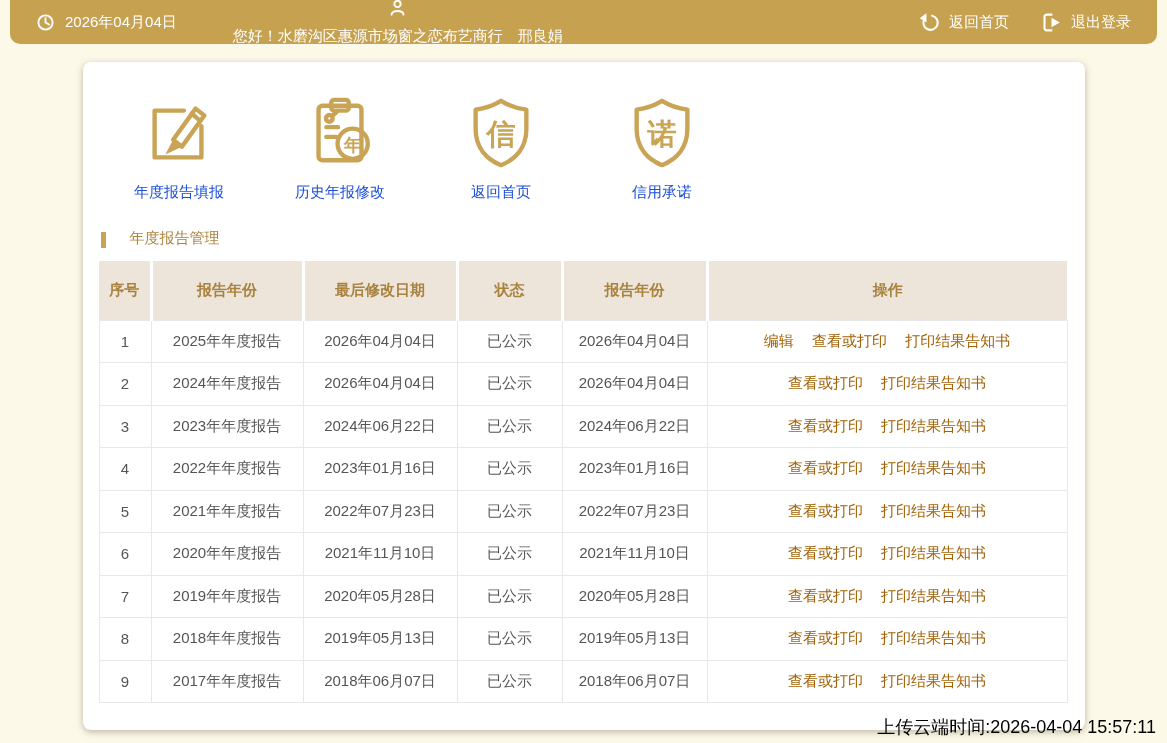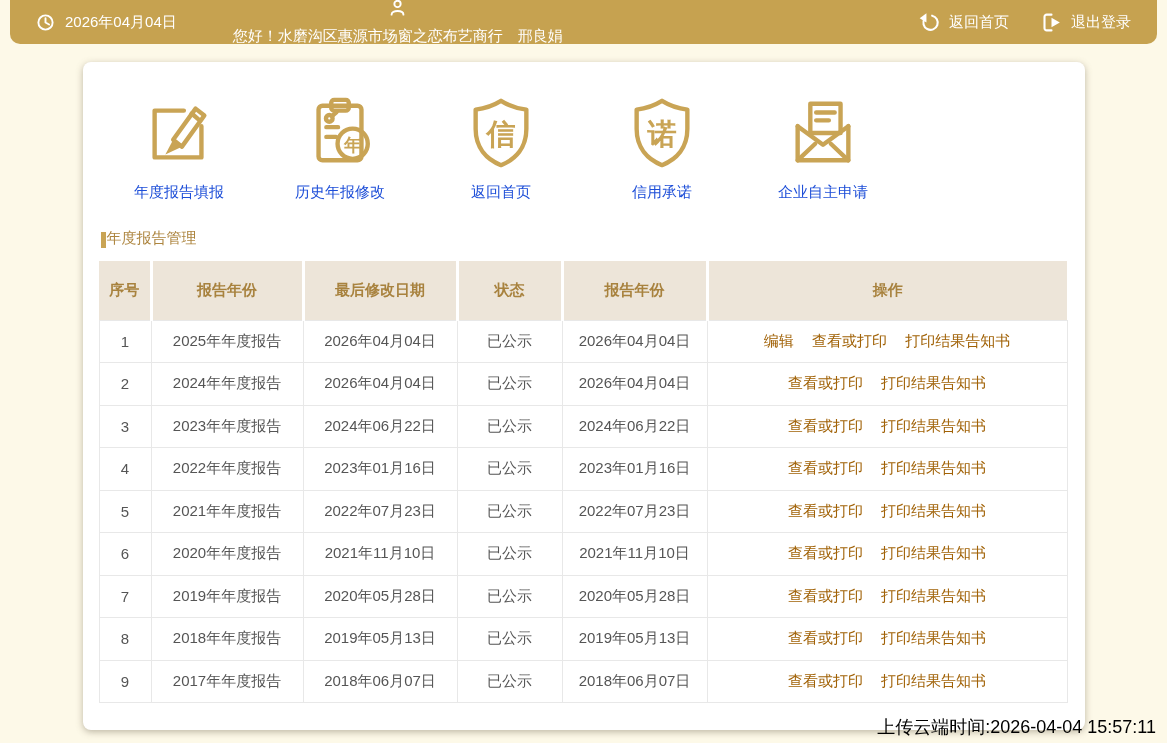--- a/index.html
+++ b/index.html
@@ -27,21 +27,21 @@
     background:#fff; border-radius:8px;
     box-shadow:0 2px 7px rgba(110,100,80,.45);
     padding:28px 16px 0 16px;
   }
   
   .icon-menu { display:flex; margin-top:4px; }
   .menu-item { width:161px; display:flex; flex-direction:column; align-items:center; cursor:pointer; }
   .menu-item svg { display:block; }
   .menu-label { margin-top:11px; font-size:15px; color:#1d4ed8; }
   
-  .section-head { display:flex; align-items:flex-end; gap:1px; margin:27px 0 13px 2px; }
+  .section-head { display:flex; align-items:flex-end; gap:24px; margin:27px 0 13px 2px; }
   .marker { width:5px; height:16px; background:#c9a455; }
   .section-title { font-size:15px; color:#ad853f; }
   
   table.report { width:968px; border-collapse:collapse; table-layout:fixed; }
   table.report thead th {
     background:#ede5d9; color:#a8823e; font-size:15px; font-weight:bold;
     height:59px; border-left:3px solid #fff; padding:0;
   }
   table.report thead th:first-child { border-left:none; }
   table.report tbody td {
@@ -145,32 +145,20 @@
     <div class="menu-item">
       <span>
         <svg width="78" height="78" viewBox="0 0 80 80">
           <path class="g-stroke" d="M40 7 C48 12 58 15 66 16 V36 C66 55 55 67 40 73 C25 67 14 55 14 36 V16 C22 15 32 12 40 7 Z"></path>
           <text class="g-text" x="40" y="51" font-size="30" text-anchor="middle">诺</text>
         </svg>
       </span>
       <span class="menu-label">信用承诺</span>
     </div>
 
-    <div class="menu-item">
-      <span>
-        <svg width="78" height="78" viewBox="0 0 80 80">
-          <rect class="g-stroke" x="27" y="10" width="31" height="30" fill="#fff"></rect>
-          <path class="g-stroke" d="M33 19 H52 M33 27 H46"></path>
-          <path class="g-stroke" d="M14 33 V68 H66 V33"></path>
-          <path class="g-stroke" d="M14 33 L40 52 L66 33"></path>
-          <path class="g-stroke" d="M14 68 L32 51 M66 68 L48 51"></path>
-        </svg>
-      </span>
-      <span class="menu-label">企业自主申请</span>
-    </div>
 
   </div>
 
   <div class="section-head">
     <span class="marker"></span>
     <span class="section-title">年度报告管理</span>
   </div>
 
   <table class="report">
     <colgroup>

